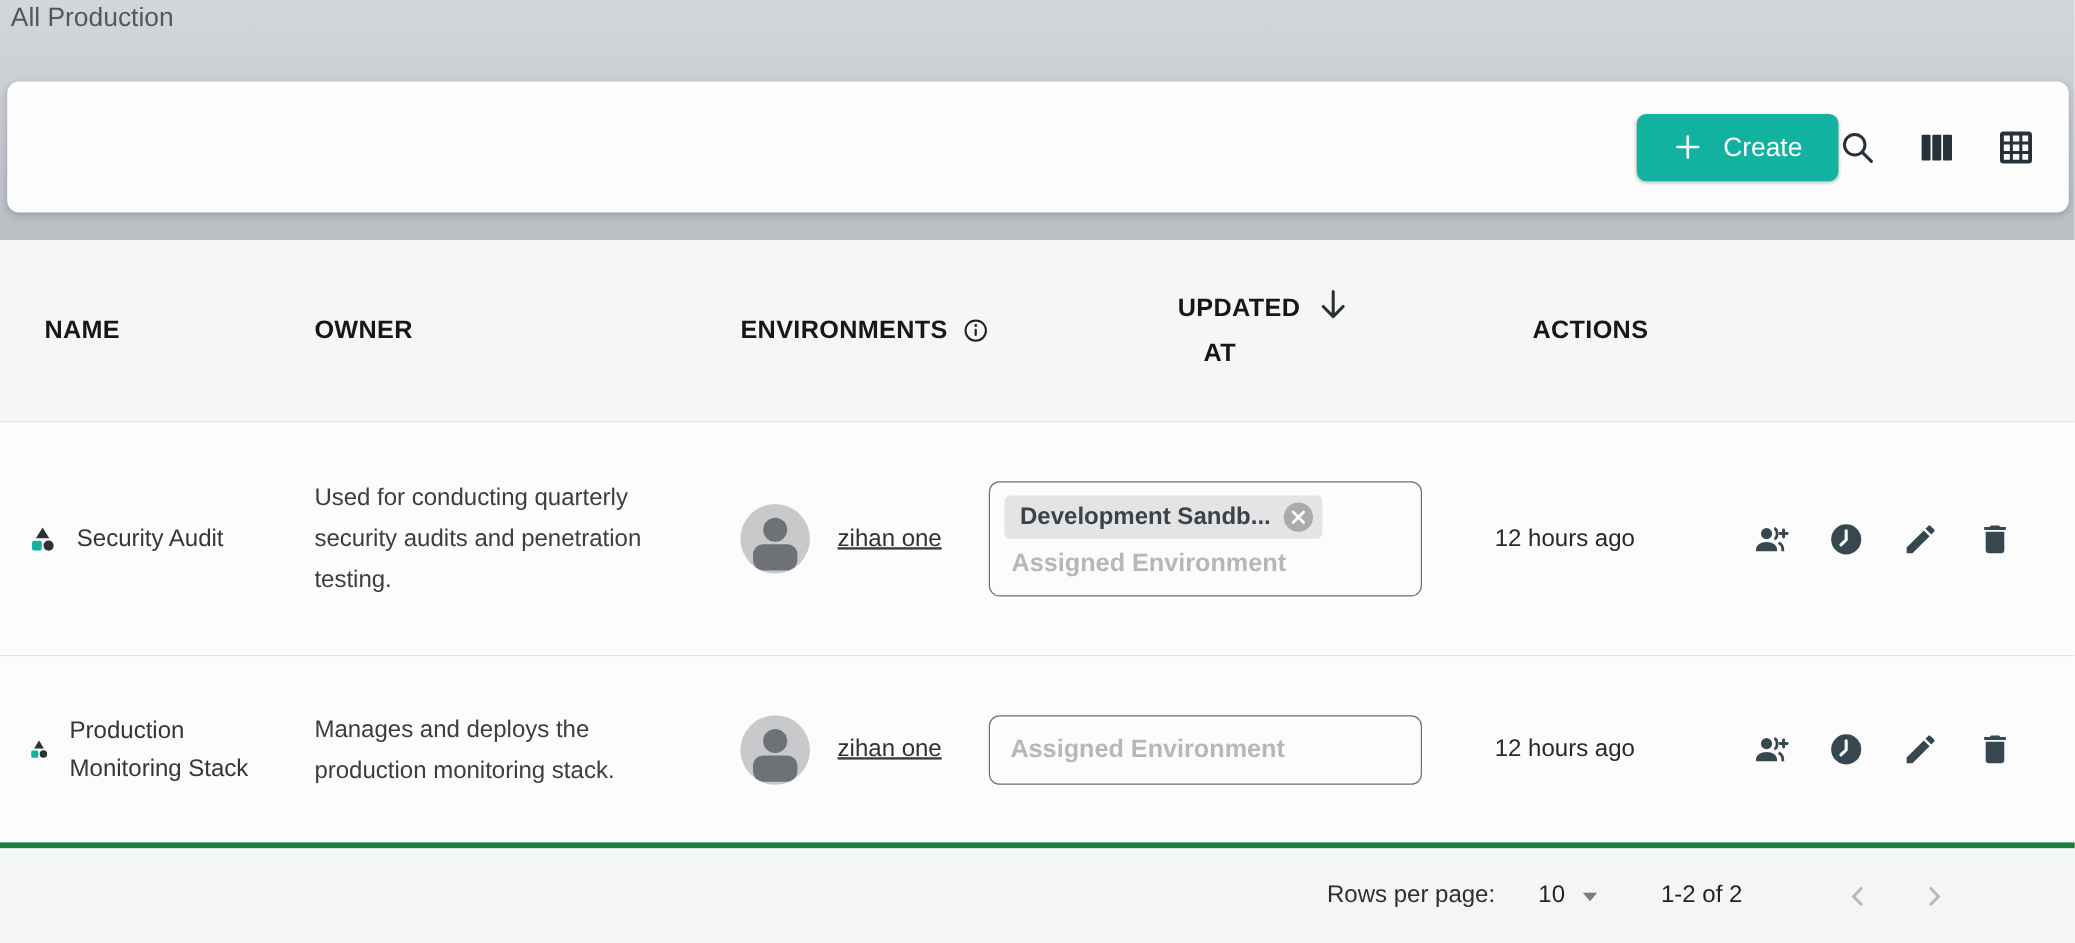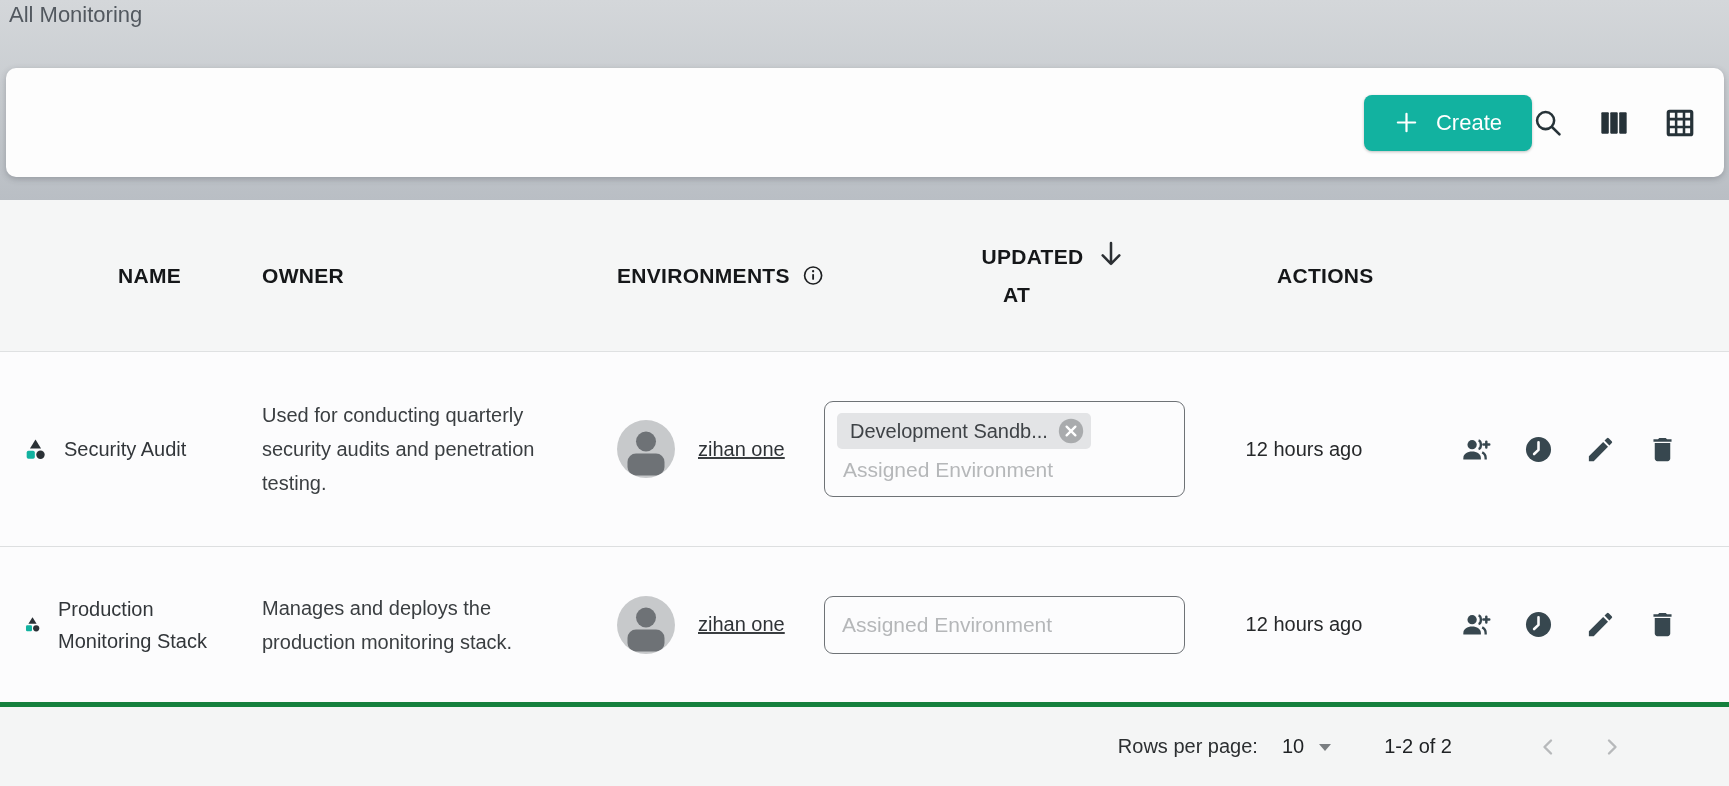--- a/index.html
+++ b/index.html
@@ -32,21 +32,21 @@
     width:32px; height:32px; color:#263238;
     display:flex; align-items:center; justify-content:center; }
   .icon-btn svg{ width:100%; height:100%; }
 
   
   .grid{ display:grid; grid-template-columns:262px 355px 207px 385px 190px 1fr; }
   .thead{ height:152px; background:#f5f6f6; border-bottom:1px solid #dfe1e2;
     align-items:center; font-size:21px; font-weight:700; color:#151719;
     letter-spacing:.3px; }
   .th{ display:flex; align-items:center; }
-  .th-name{ padding-left:37px;justify-content:center; }
+  .th-name{ padding-left:37px; }
   .th-env{ gap:12px; }
   .th-updated{ justify-content:center; }
   .th-actions{ padding-left:68px; }
   .info-icon{ width:23px; height:23px; color:#1d1f21; cursor:pointer; }
   .updated-block{ text-align:center; line-height:38px; position:relative; }
   .updated-line1{ position:relative; display:inline-block;margin-left:32px; }
   .sort-arrow{ position:absolute; left:100%; margin-left:13px; top:1px;
     width:28px; height:30px; color:#2b2f33; }
 
   .row{ background:#fcfcfd; align-items:center; font-size:20px; color:#3a3e41; }
@@ -58,57 +58,57 @@
   .ws-icon-sm{ width:17px; height:17px; flex:none; }
   .name-text{ color:#32363a; max-width:168px; line-height:32px; }
   .desc-text{ max-width:305px; line-height:34px; }
   .cell-owner{ gap:23px;text-decoration:underline; }
   .avatar{ width:58px; height:58px; border-radius:50%; background:#c7c9cb;
     flex:none; overflow:hidden; }
   .avatar svg{ width:100%; height:100%; }
   .owner-name{ color:#2e3236; }
 
   .env-box{ width:361px; border:1.5px solid #6e7276; border-radius:9px;
-    background:transparent; }
+    background:transparent;font-weight:bold; }
   .env-box.multi{ padding:11px 12px 14px 12px; }
   .env-box.single{ height:58px; display:flex; align-items:center; padding-left:17px; }
   .chip{ display:inline-flex; align-items:center; gap:10px;
     background:#e3e4e6; border-radius:5px; padding:5px 7px 5px 13px;
     font-size:20px; color:#3e4246; }
   .chip-x{ background:none; border:none; padding:0; cursor:pointer;
     width:26px; height:26px; display:flex; }
   .chip-x svg{ width:100%; height:100%; }
   .env-placeholder{ color:#b5b7b9; font-size:21px; }
   .multi .env-placeholder{ display:block; margin-top:9px; padding-left:6px; }
 
   .cell-updated{ justify-content:center; color:#26282a; }
   .cell-actions{ padding-left:62px; gap:31px; }
   .action-btn{ background:none; border:none; padding:0; cursor:pointer;
     width:31px; height:31px; color:#37474f; }
   .action-btn svg{ width:100%; height:100%; }
 
   
   .pager{ height:79px; background:#f4f5f5; display:flex; align-items:center;
     justify-content:flex-end; padding-right:103px; font-size:20px; color:#2c2f31; }
-  .rpp-value{ margin-left:24px; color:#1f2224; }
+  .rpp-value{ margin-left:36px; color:#1f2224; }
   .rpp-caret{ margin-left:10px; width:22px; height:22px; color:#7a7e81; cursor:pointer; }
   .range-label{ margin-left:48px; color:#202325; }
   .pg-btn{ background:none; border:none; padding:0; cursor:pointer;
     width:28px; height:28px; color:#b7b9bb; }
   .pg-btn svg{ width:100%; height:100%; }
   .pg-prev{ margin-left:82px; }
   .pg-next{ margin-left:36px; }
 </style>
 </head>
 <body>
 
 <div class="app">
 
   <div class="top-area">
-    <div class="page-title">All Monitoring</div>
+    <div class="page-title">All Production</div>
 
     <div class="toolbar-card">
       <button class="create-btn">
         <svg viewBox="0 0 26 26" width="25" height="25">
           <path d="M13 4v18M4 13h18" stroke="#ffffff" stroke-width="2.3" fill="none" stroke-linecap="round"></path>
         </svg>
         <span>Create</span>
       </button>
 
       <div class="toolbar-icons">

